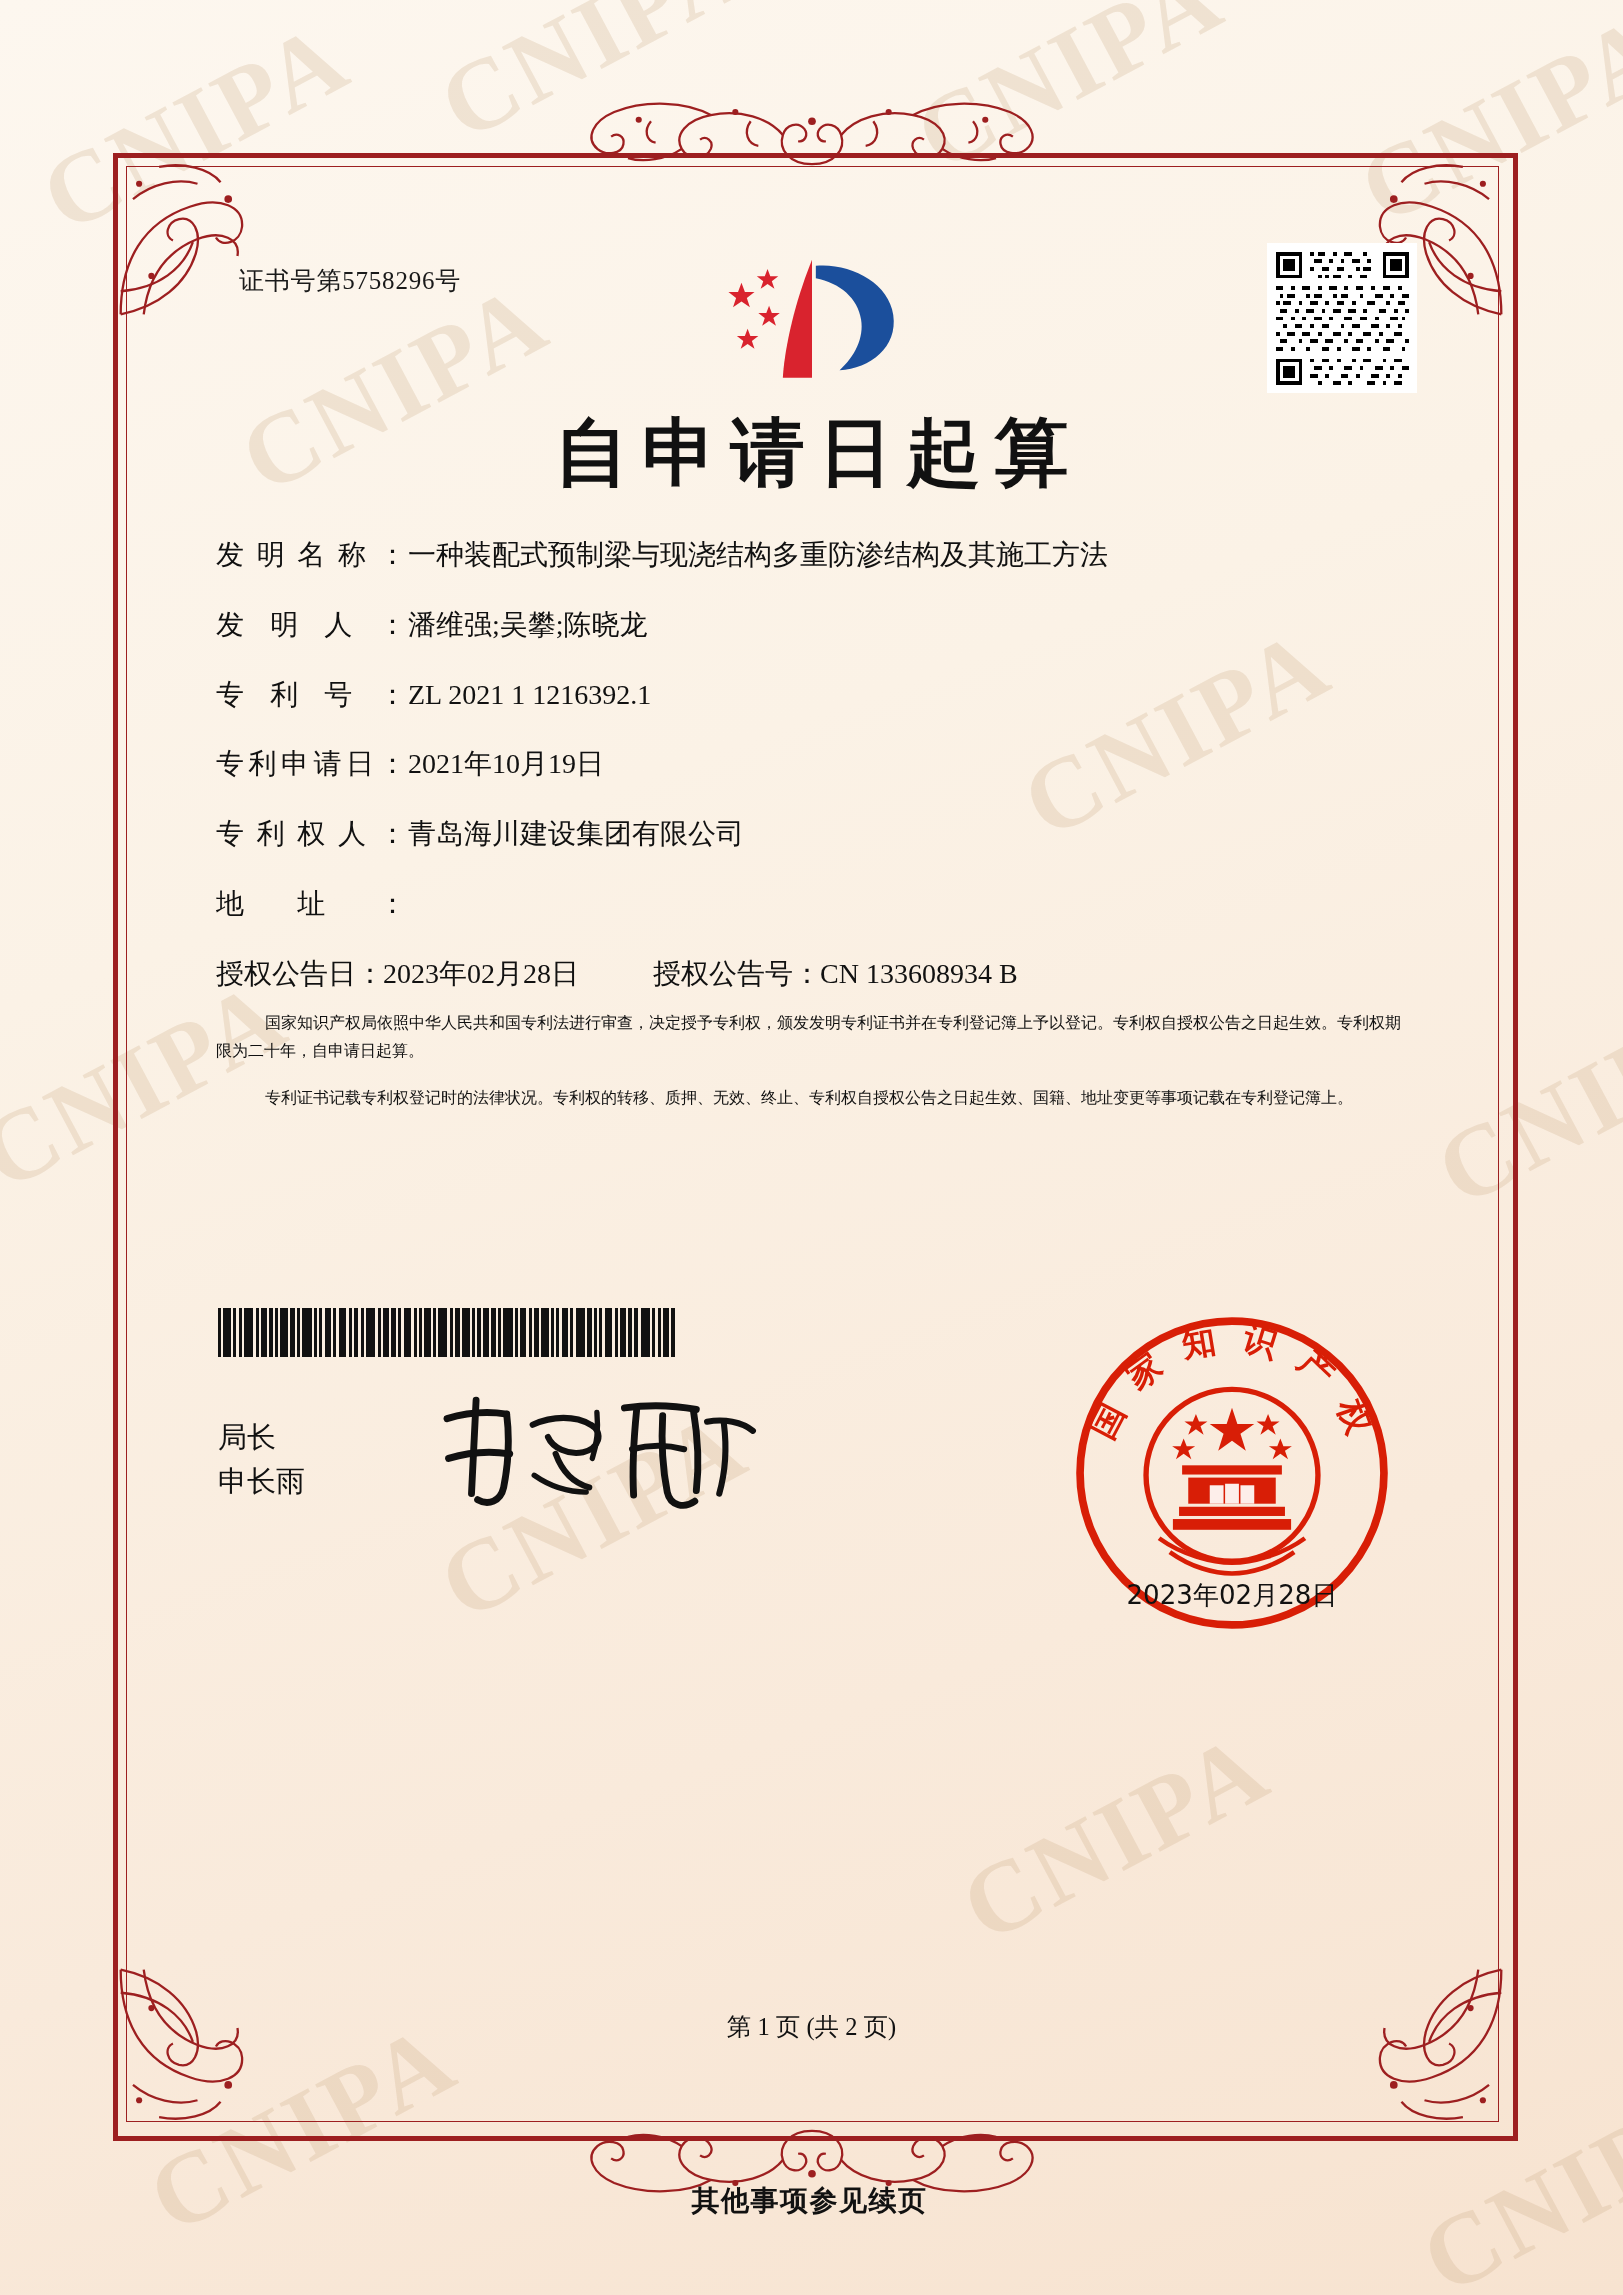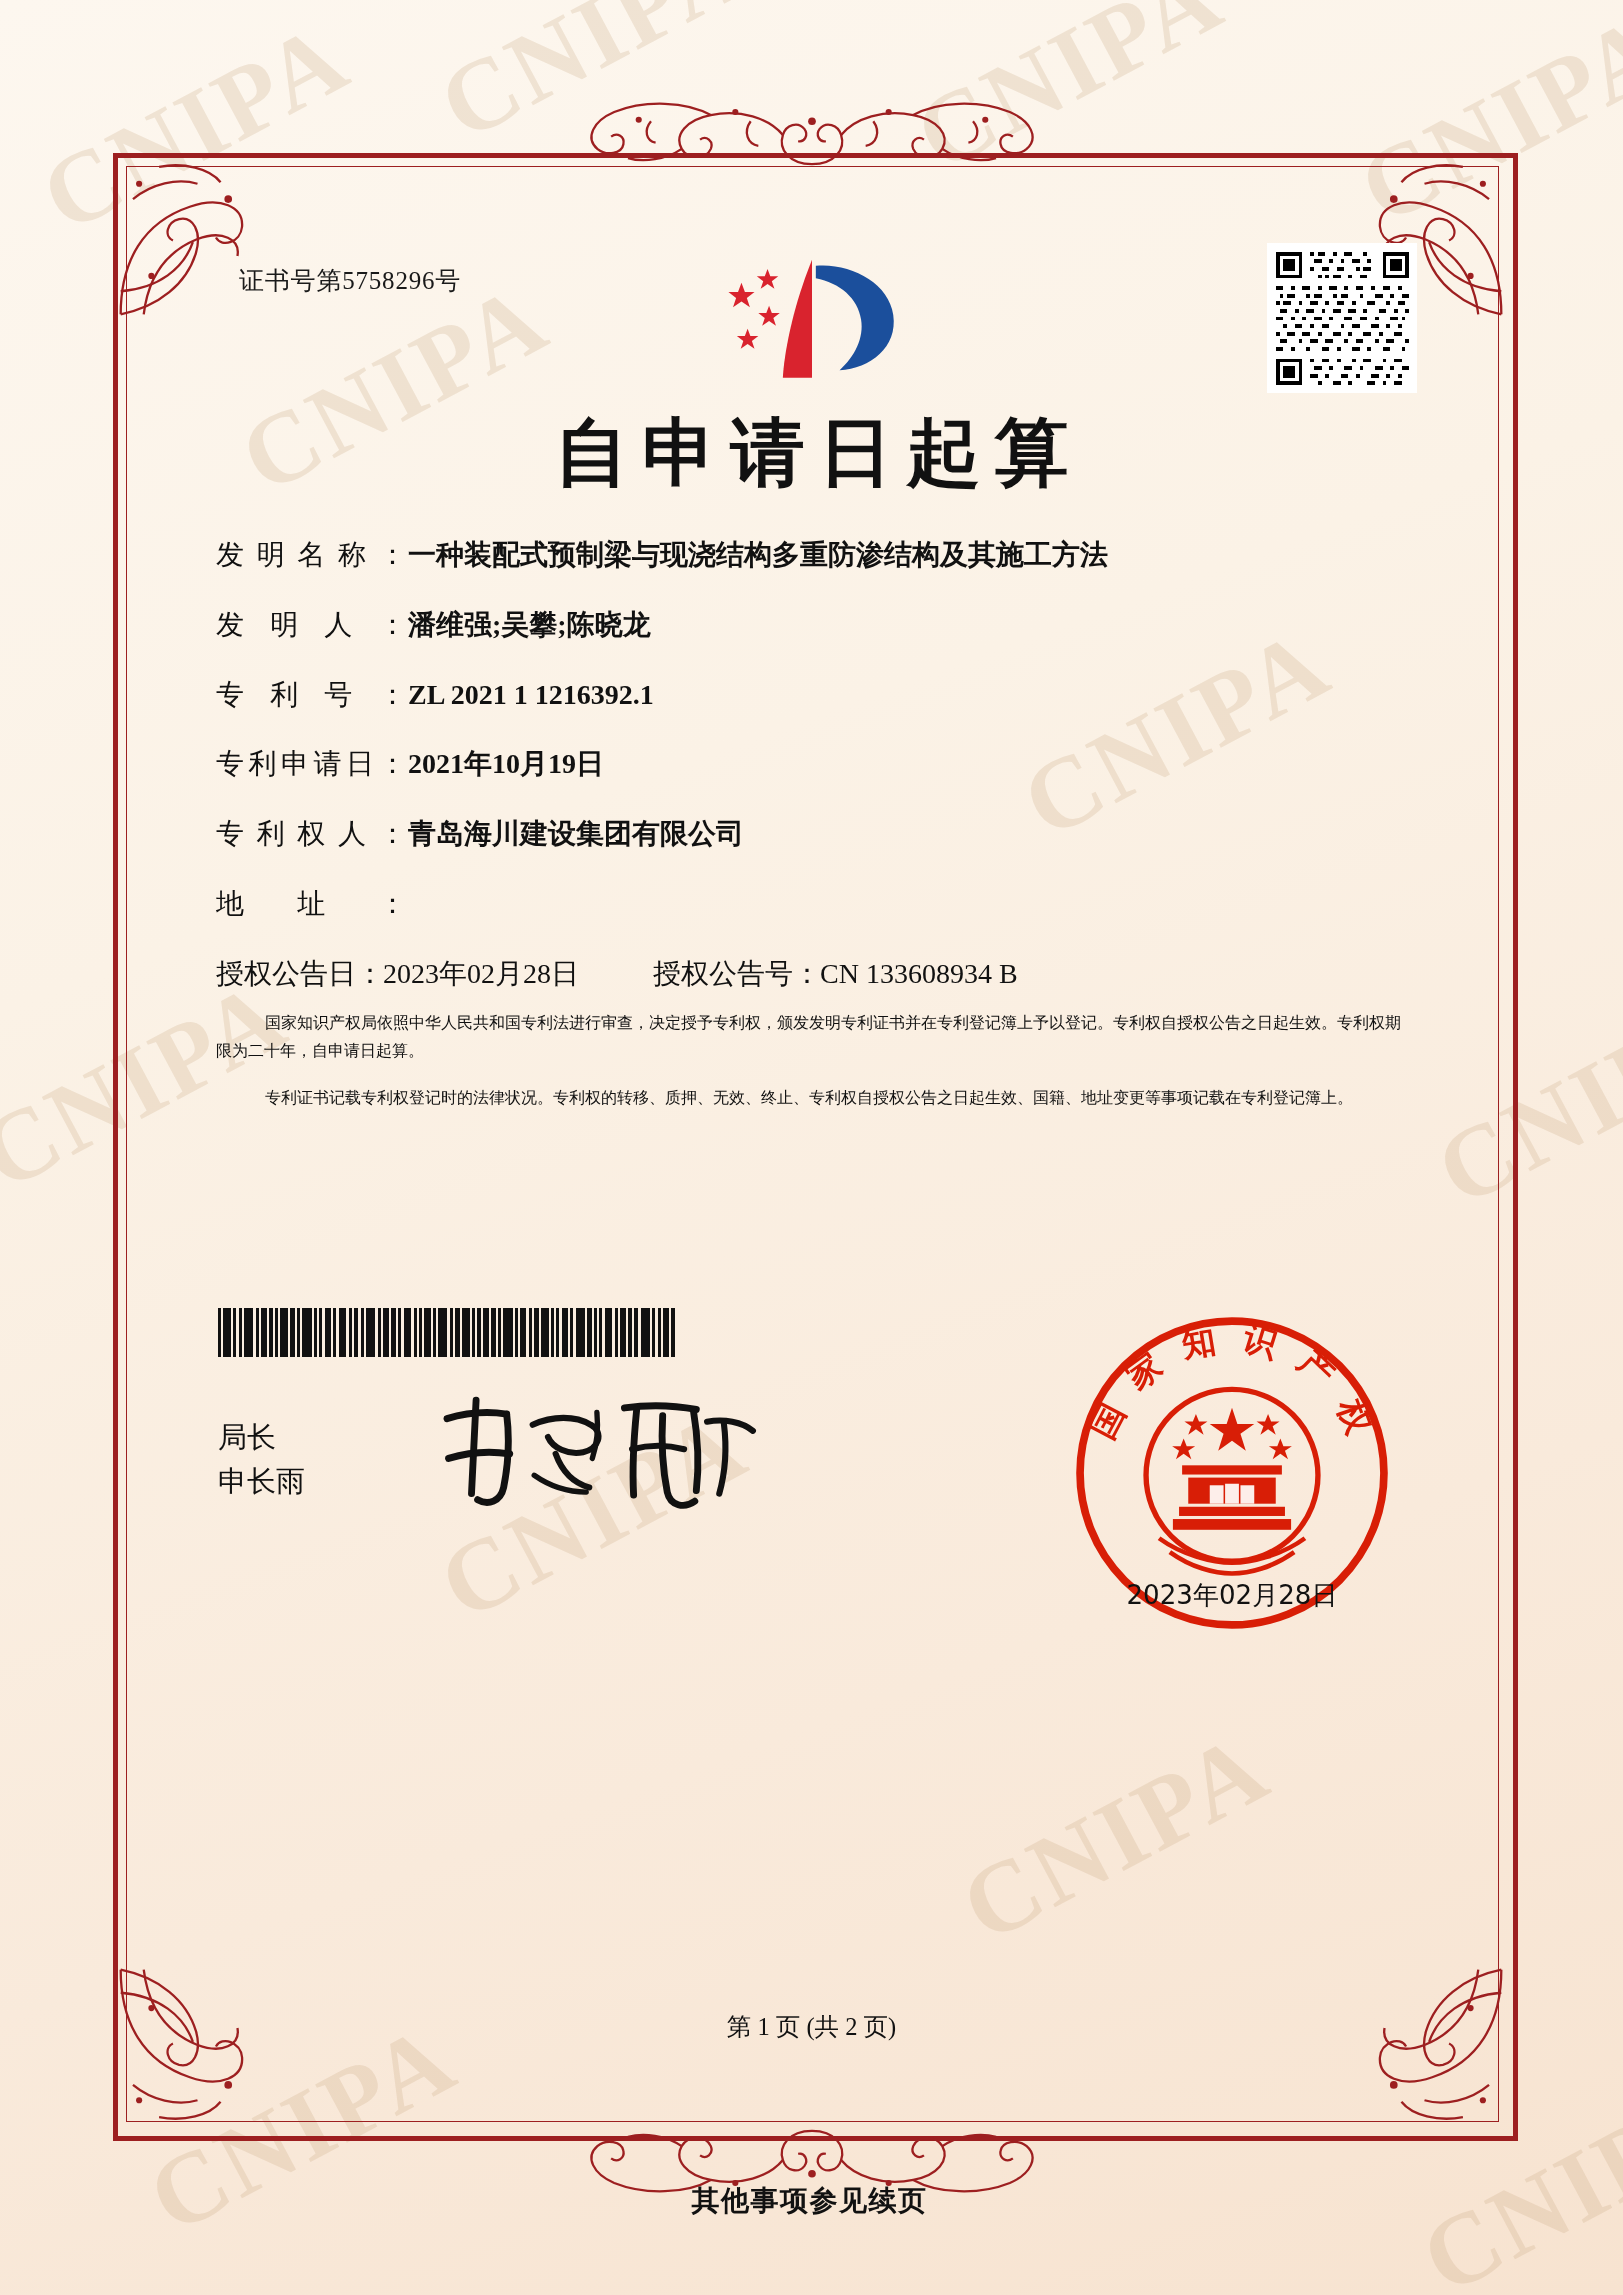--- a/index.html
+++ b/index.html
@@ -140,21 +140,21 @@
   }
   .f-label {
     width: 192px;
     flex: 0 0 192px;
     letter-spacing: 0px;
     display: flex;
     justify-content: space-between;
   }
   .f-label.spread > span { display: inline-block; }
   .f-colon { margin: 0 1.5px 0 0; }
-  .f-value { flex: 1; font-weight: bold; }
+  .f-value { flex: 1; }
   .field-row.dual .f-label { width: 167px; flex: 0 0 167px; }
   .dual-second {
     display: flex;
     align-items: baseline;
     margin-left: 74px;
   }
   .dual-second .f-label2 {
     width: 167px;
     flex: 0 0 167px;
     display: flex;

